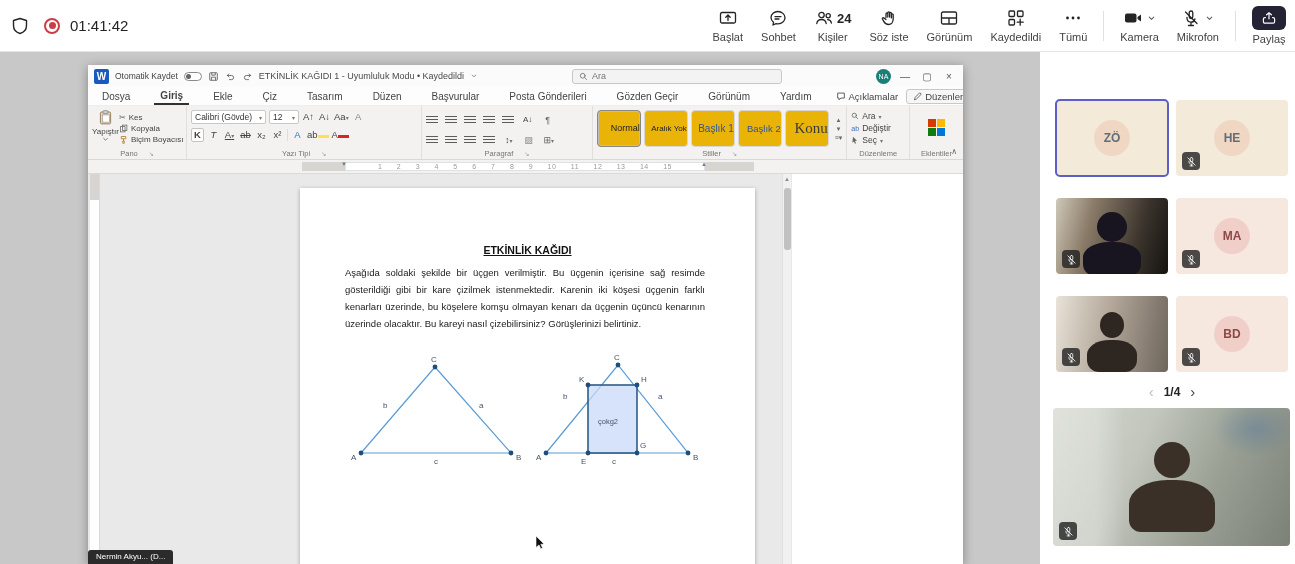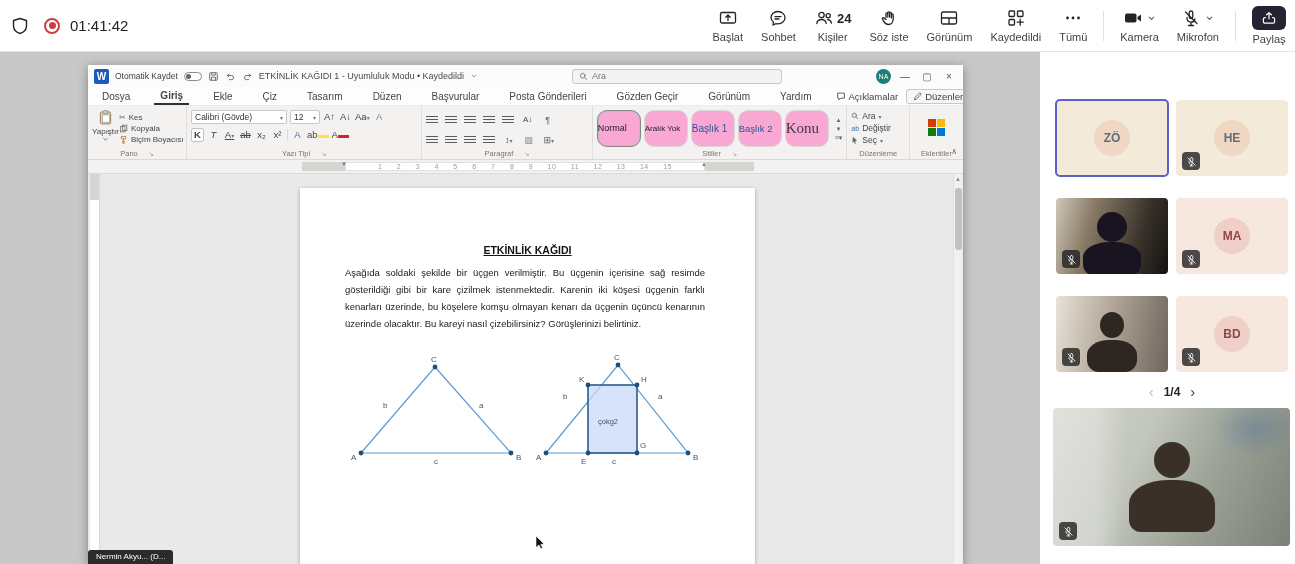--- a/index.html
+++ b/index.html
@@ -55,42 +55,42 @@
   .mini{display:flex;align-items:center;gap:3px;font-size:8px;color:#444;cursor:pointer;white-space:nowrap}
   .combo{height:14px;border:1px solid #c8c8c8;background:#fff;border-radius:2px;font-size:8.5px;color:#333;display:flex;align-items:center;justify-content:space-between;padding:0 3px;cursor:pointer}
   .frow{display:flex;align-items:center;gap:3px;height:16px}
   .fmtb{min-width:13px;text-align:center;font-size:9.5px;color:#444;cursor:pointer;line-height:12px}
   .bold-k{font-weight:700;border:1px solid #c3c3c3;background:#fff;border-radius:2px;padding:0 2px}
   .ital{font-style:italic}
   .und{text-decoration:underline}
   .strike{text-decoration:line-through}
   .cbar{display:inline-block;width:11px;height:3px;margin-top:-1px}
   .lnb{width:12px;height:9px;background:repeating-linear-gradient(to bottom,#5c5c5c 0 1px,transparent 1px 3px);cursor:pointer}
-  .stcell{width:44px;height:37px;background:#f9a8d4;border:1px solid #d8d8d8;border-radius:10px;display:flex;align-items:center;justify-content:flex-start;cursor:pointer;overflow:hidden}
+  .stcell{width:44px;height:37px;background:#eab308;border:1px solid #d8d8d8;border-radius:4px;display:flex;align-items:center;justify-content:flex-end;cursor:pointer;overflow:hidden}
   .stcell.sel{border:1px solid #8a8886;box-shadow:0 0 0 1px #bdbdbd inset}
   .st-name{font-size:9px;color:#222}
   .st-h{color:#2f5496;font-size:10px}
   .st-konu{font-family:"Liberation Serif",serif;font-size:15px;color:#3b3b3b;font-weight:400}
   .starrows{display:flex;flex-direction:column;justify-content:space-between;margin-left:3px;padding:1px 0}
   .starrows span{font-size:7px;color:#666;text-align:center;cursor:pointer;line-height:9px}
   .editrow{display:flex;align-items:center;gap:3px;font-size:8.5px;color:#444;cursor:pointer;white-space:nowrap}
   .addins-btn{width:18px;height:18px;display:grid;grid-template-columns:8px 8px;grid-template-rows:8px 8px;gap:1px;cursor:pointer}
   .ag{display:block}
   .c1{background:#d83b01}.c2{background:#ffb900}.c3{background:#107c10}.c4{background:#0078d4}
   .rib-collapse{position:absolute;right:6px;bottom:3px;font-size:8px;color:#666;cursor:pointer}
 
   
   .wruler{height:14px;background:#f3f2f1;position:relative;border-bottom:1px solid #dadada}
   .wruler .zone{position:absolute;top:2px;height:9px;background:#d7d5d2}
   .wruler .white{background:#fff;border:1px solid #e0e0e0}
   .ruler-nums{position:absolute;left:257px;top:3px;width:360px;font-size:7px;color:#9a9a9a;text-align:center;word-spacing:12px;letter-spacing:.5px;white-space:nowrap;overflow:hidden}
   .ind{position:absolute;top:1px;font-size:6px;color:#6f7d95}
 
   
-  .wdoc{position:absolute;left:0;top:109px;width:875px;height:390px;background:#e9e9e9;overflow:hidden}
+  .wdoc{position:absolute;left:0;top:109px;width:704px;height:390px;background:#e9e9e9;overflow:hidden}
   .vruler{position:absolute;left:2px;top:0;width:10px;height:100%;background:linear-gradient(#d7d5d2 0 26px,#fff 26px 100%);border-right:1px solid #dadada}
   .page{position:absolute;left:212px;top:14px;width:455px;height:380px;background:#fff;box-shadow:0 1px 4px rgba(0,0,0,.3)}
   .doc-title{position:absolute;left:0;top:56px;width:100%;text-align:center;font-size:10.5px;font-weight:700;text-decoration:underline;color:#111}
   .doc-body{position:absolute;left:45px;top:76px;width:360px;font-size:9.5px;line-height:17px;color:#1a1a1a;text-align:justify}
   .figs{position:absolute;left:50px;top:164px}
   .wscroll{position:absolute;right:1px;top:0;width:9px;height:100%;background:#f1f1f1;border-left:1px solid #e0e0e0}
   .wthumb{position:absolute;left:1px;top:14px;width:7px;height:62px;background:#c1c1c1;border-radius:3px}
   .wscroll .up{position:absolute;top:2px;left:0;width:100%;text-align:center;font-size:6px;color:#888}
   .mouse{position:absolute;left:235px;top:348px}
 
@@ -397,21 +397,21 @@
         </div>
         <div class="rg-label">
             <span>Pano</span>
             <span class="launcher">↘</span>
           </div>
       </div>
 
       <div class="rgroup" style="width:240px">
         <div class="rg-body" style="flex-direction:column;gap:2px">
           <div class="frow">
-            <span class="combo" style="width:96px">
+            <span class="combo" style="width:75px">
                 <span>Calibri (Gövde)</span>
                 <span style="font-size:6px;color:#777">▾</span>
               </span>
             <span class="combo" style="width:30px">
                 <span>12</span>
                 <span style="font-size:6px;color:#777">▾</span>
               </span>
             <span class="fmtb">A↑</span>
             <span class="fmtb">A↓</span>
             <span class="fmtb">Aa<span style="font-size:6px;color:#777">▾</span></span>

